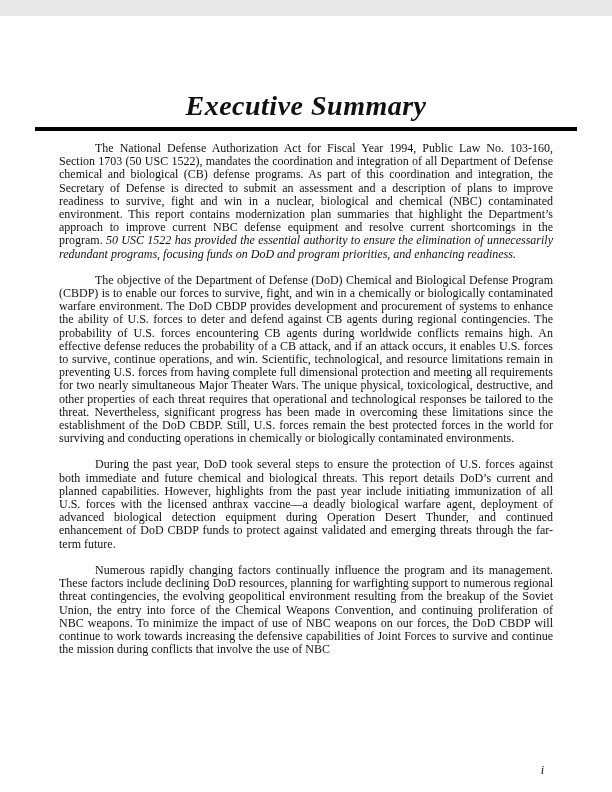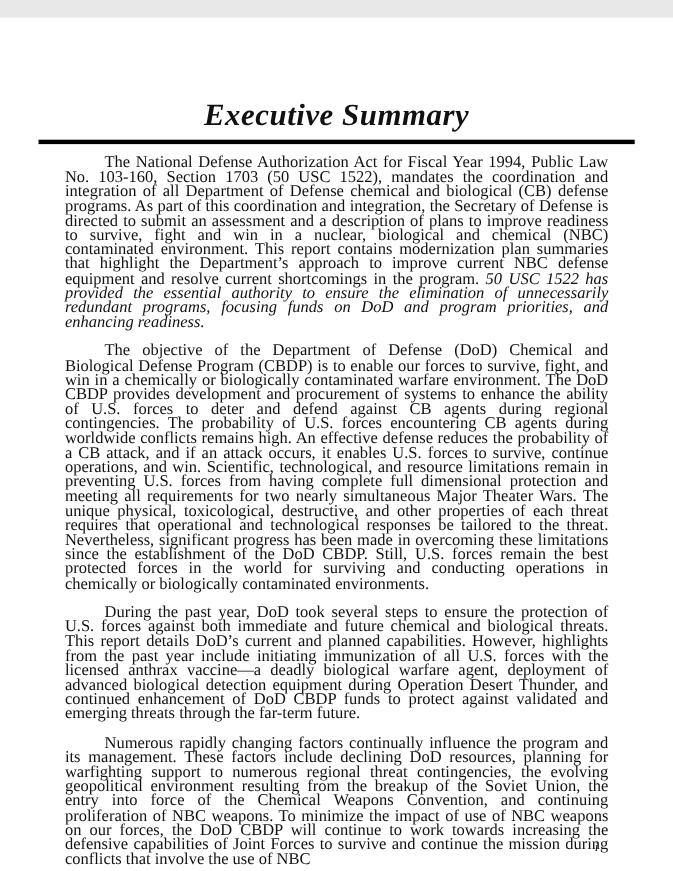--- a/index.html
+++ b/index.html
@@ -30,21 +30,21 @@
   }
   .title-rule {
     width: 542px;
     height: 4px;
     background: #000;
     margin: 5px auto 0 auto;
   }
   .body-text {
     width: 494px;
     margin: 11px auto 0 auto;
-    font-size: 15px;
+    font-size: 12px;
     line-height: 13.2px;
     text-align: justify;
     color: #111;
   }
   .body-text p {
     margin: 0 0 13px 0;
     text-indent: 36px;
   }
   .italic {
     font-style: italic;

